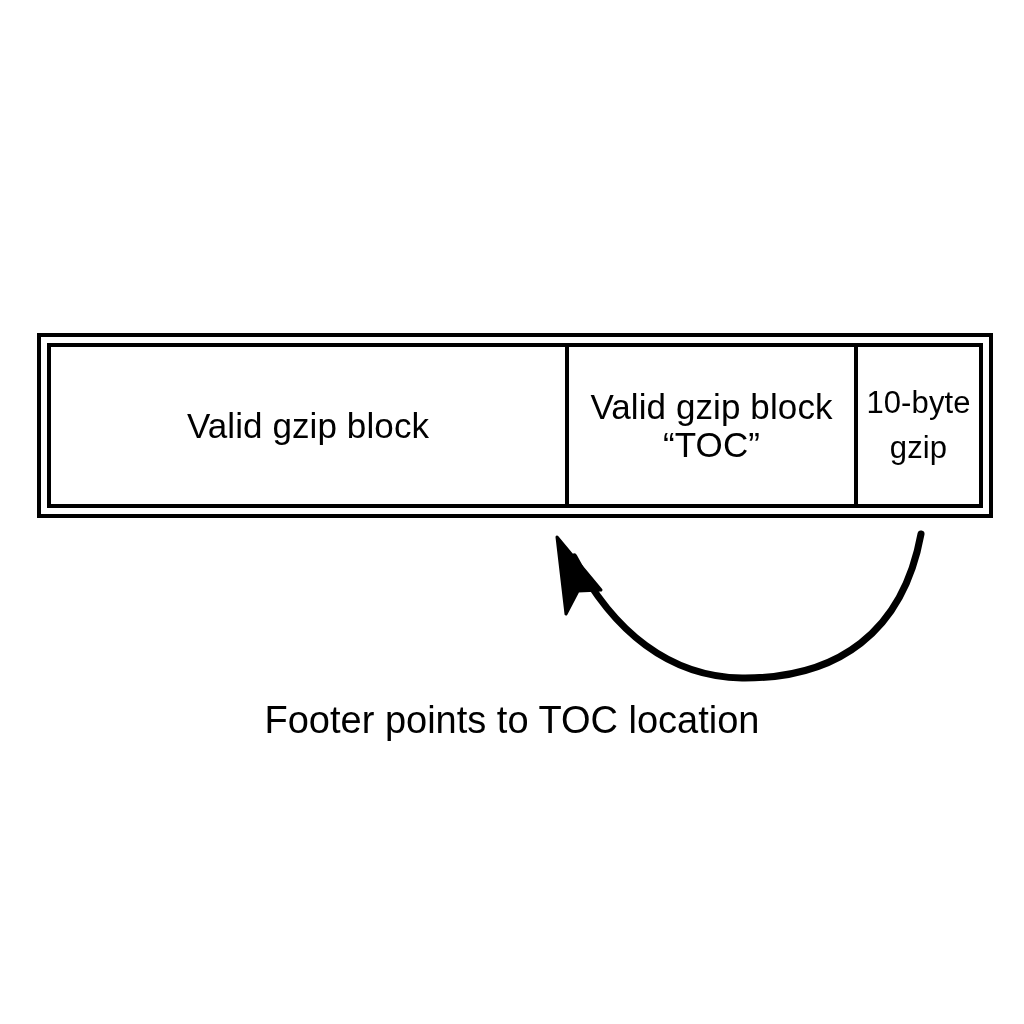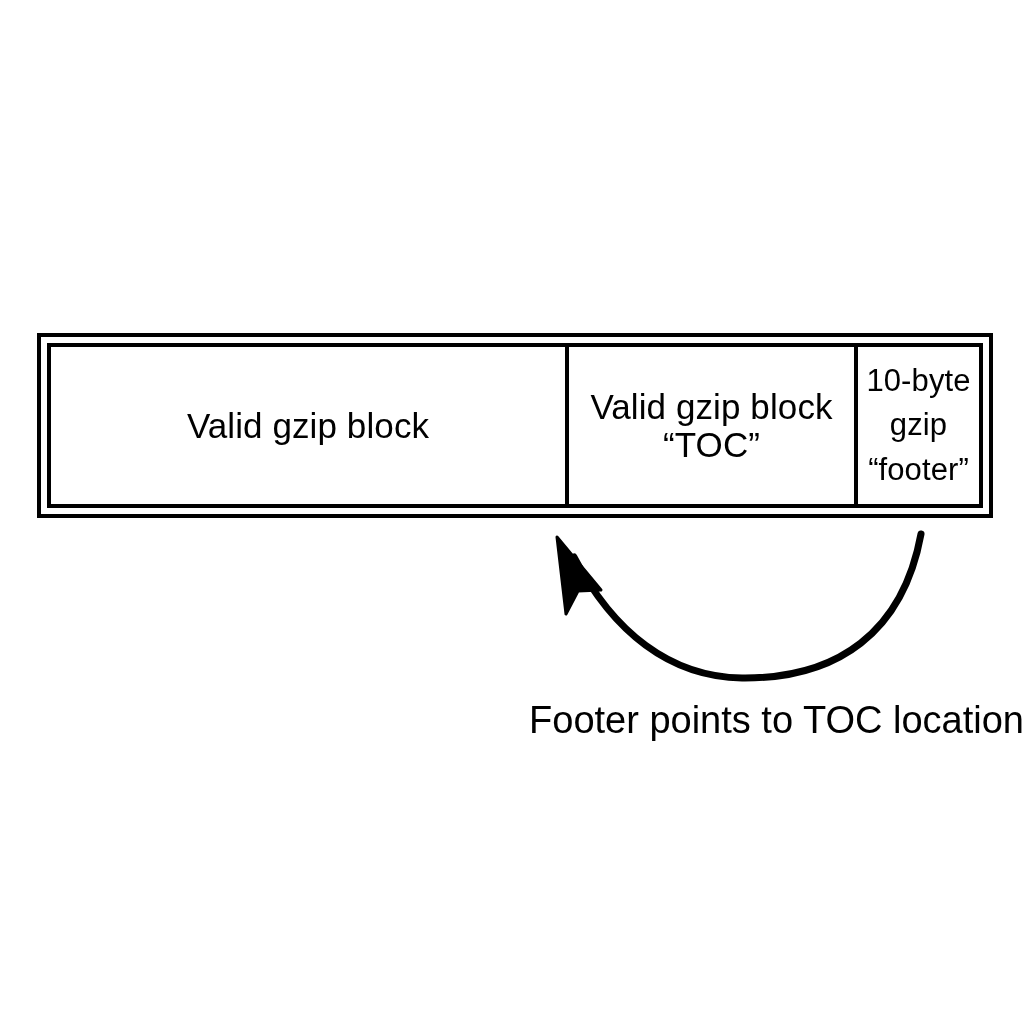--- a/index.html
+++ b/index.html
@@ -93,21 +93,21 @@
     height: 1024px;
     pointer-events: none;
   }
 
   
   .caption {
     position: absolute;
     left: 0;
     top: 700px;
     width: 1024px;
-    text-align: right;
+    text-align: center;
     font-size: 38px;
     line-height: 1.1;
     white-space: nowrap;
   }
 </style>
 </head>
 <body>
 
 <div id="diagram-root">
 
@@ -119,21 +119,20 @@
       </div>
 
       <div class="seg seg-toc">
         <span class="seg-line">Valid gzip block</span>
         <span class="seg-line">“TOC”</span>
       </div>
 
       <div class="seg seg-footer">
         <span class="seg-line">10-byte</span>
         <span class="seg-line">gzip</span>
-        <span class="seg-line">“footer”</span>
       </div>
 
     </div>
   </div>
 
   <svg class="arrow-layer" viewBox="0 0 1024 1024" width="1024" height="1024">
     <path d="M 921 534 C 903 632 838 679 742 678 C 670 677 613 632 574 557" fill="none" stroke="#000000" stroke-width="7" stroke-linecap="round"></path>
     <polygon points="557,537 601,590 578,591 566,614" fill="#000000" stroke="#000000" stroke-width="3" stroke-linejoin="round"></polygon>
   </svg>
 

